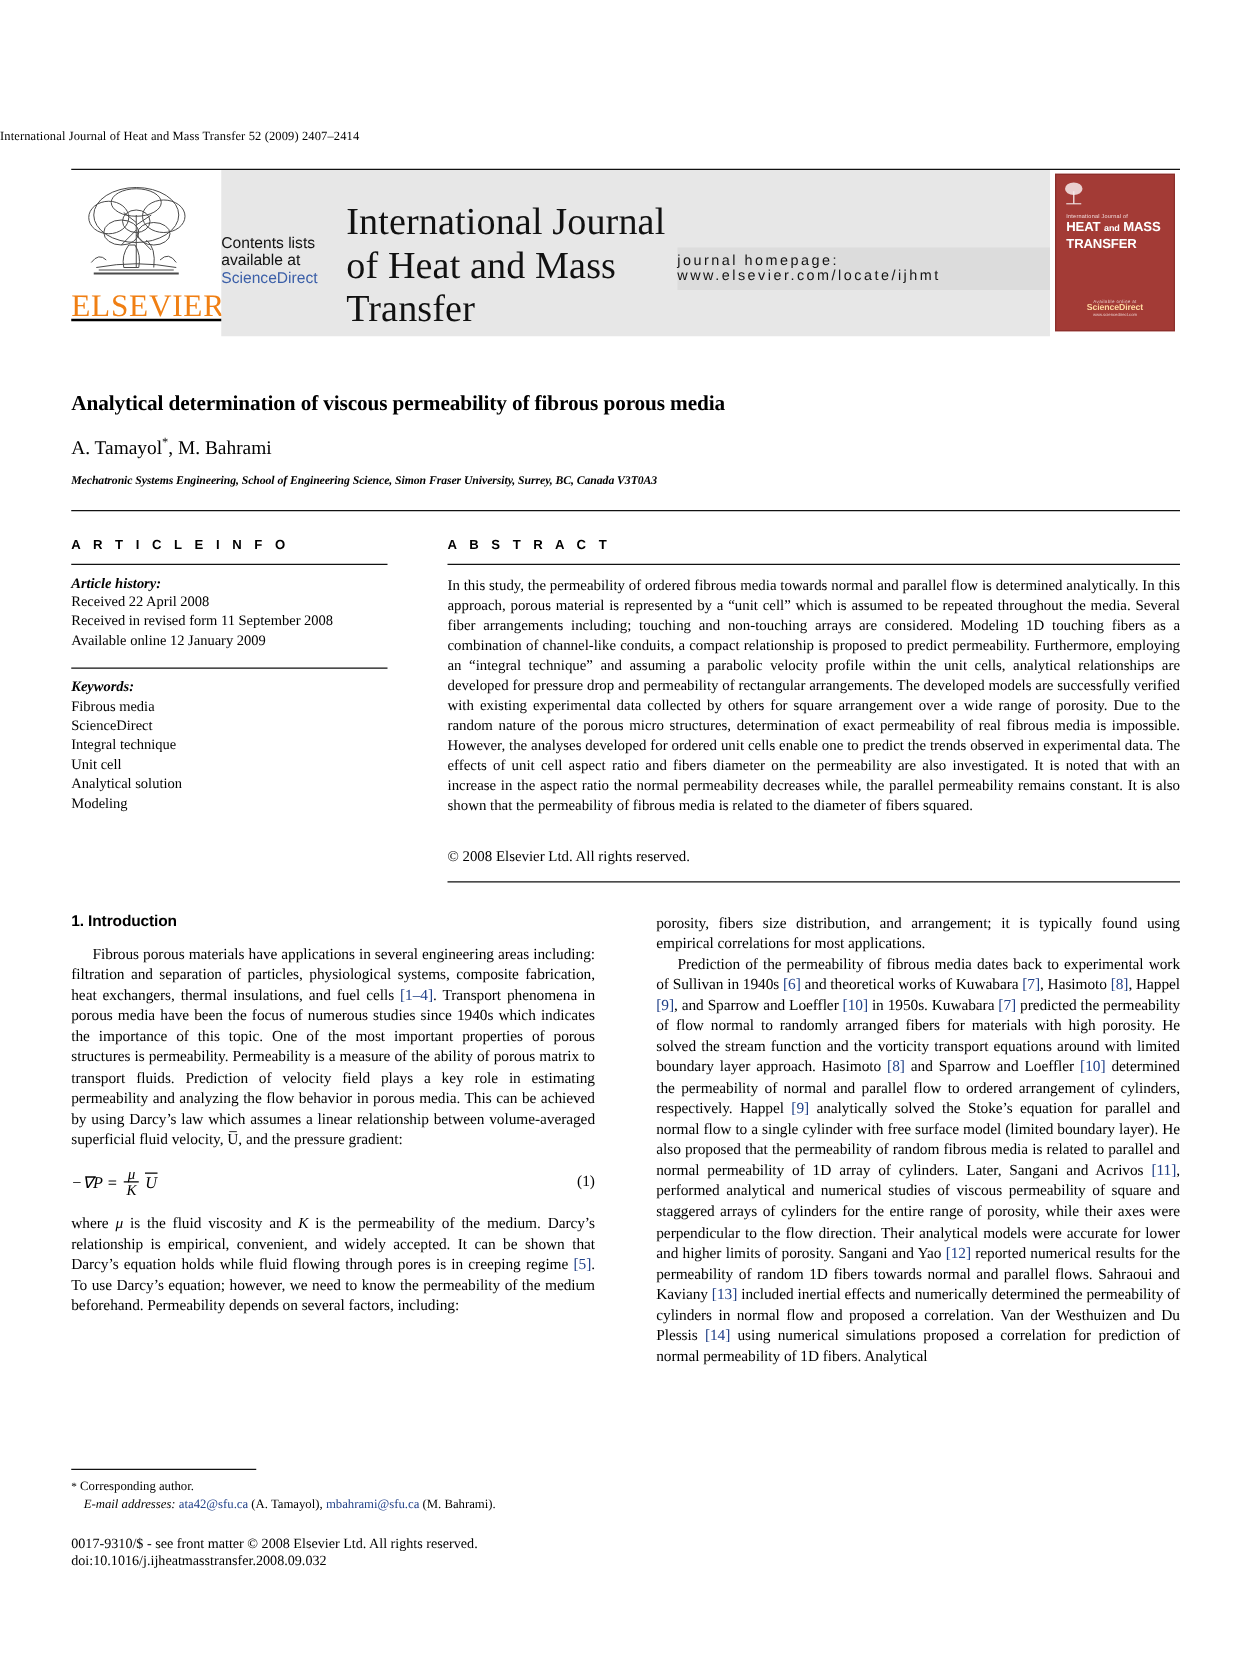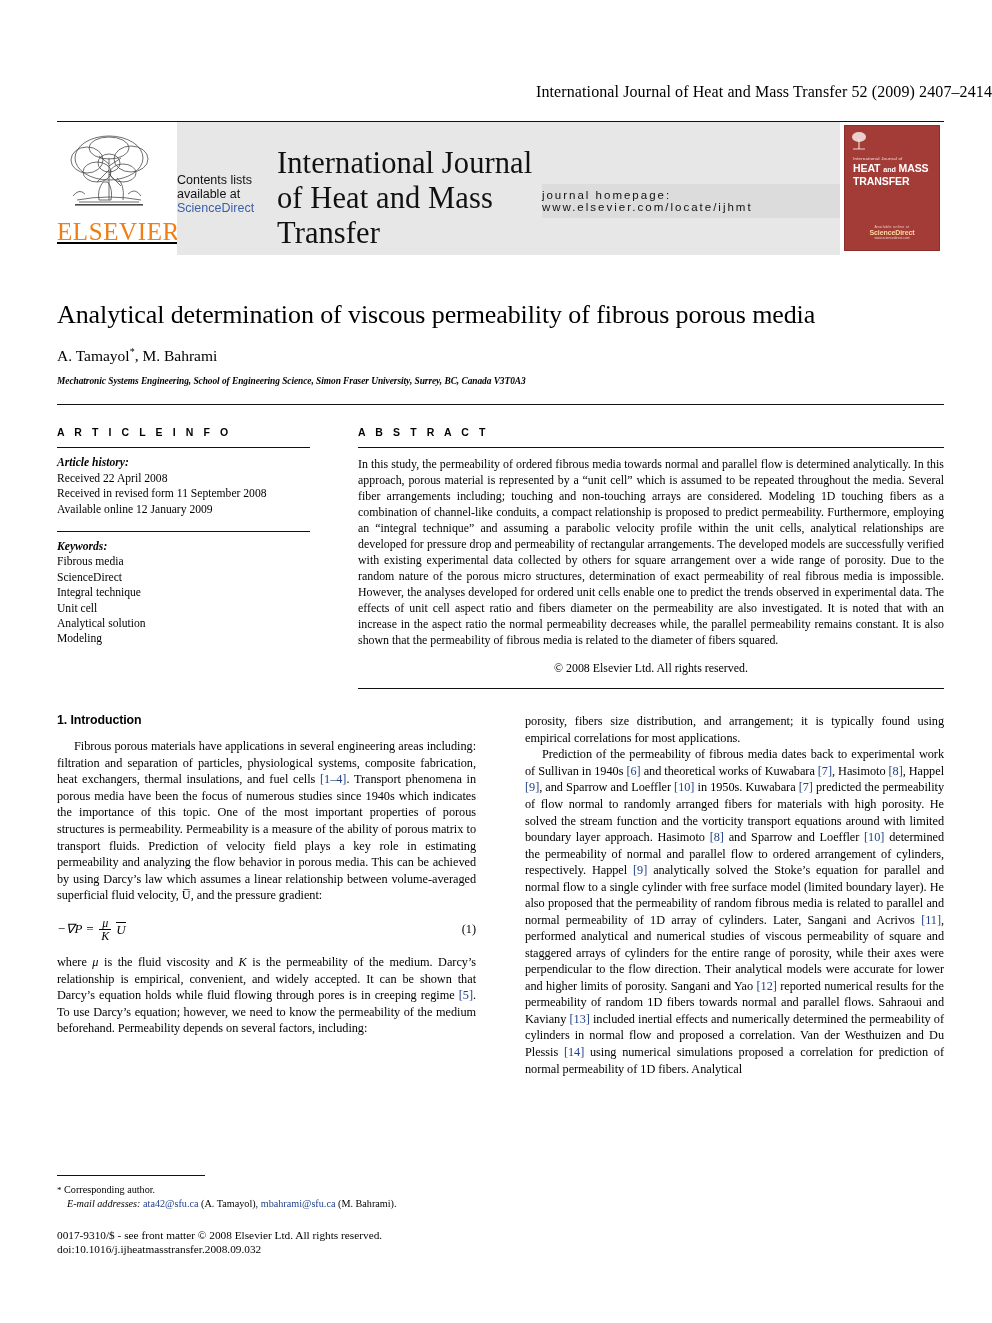--- a/index.html
+++ b/index.html
@@ -17,24 +17,24 @@
   }
   .page {
     width: 992px;
     height: 1323px;
     position: relative;
     box-sizing: border-box;
   }
 
   
   .running-head {
-    text-align: right;
-    font-size: 16px;
+    text-align: left;
+    font-size: 10px;
     letter-spacing: 0.1px;
-    padding-top: 83px;
+    padding-top: 104px;
   }
 
   
   .masthead {
     margin: 20px 48px 0 57px;
     border-top: 1.6px solid #111;
     position: relative;
     height: 133px;
   }
   .masthead-inner {
@@ -139,22 +139,22 @@
     position: absolute; bottom: 10px; left: 0; right: 0;
     text-align: center;
   }
   .cover-foot .cf1 { color:#e7c9c7; font-size:3.6px; font-family:"Liberation Sans",sans-serif; letter-spacing:.3px;}
   .cover-foot .cf2 { color:#ffd9a0; font-size:7px; font-family:"Liberation Sans",sans-serif; font-weight:bold; letter-spacing:-.1px;}
   .cover-foot .cf3 { color:#e7c9c7; font-size:3.4px; font-family:"Liberation Sans",sans-serif;}
 
   
   .titleblock { margin: 44px 48px 0 57px; }
   .article-title {
-    font-size: 26px;
-    font-weight: normal;
+    font-size: 17px;
+    font-weight: bold;
     letter-spacing: -0.1px;
     margin: 0;
     line-height: 1.2;
   }
   .authors {
     font-size: 15.5px;
     margin-top: 16px;
     letter-spacing: 0px;
   }
   .authors sup { font-size: 10px; }
@@ -192,23 +192,23 @@
   .info-group { font-size: 11.6px; line-height: 1.33; padding-top: 7px; }
   .info-group .lbl { font-style: italic; font-weight: bold; }
   .info-group .kw { display: block; }
   .abstract-text {
     font-size: 11.9px;
     line-height: 1.345;
     text-align: justify;
     padding-top: 8px;
   }
   .copyright {
-    text-align: center;
+    text-align: left;
     font-size: 11.9px;
-    margin-top: 13px;
+    margin-top: 26px;
   }
   .abs-bottom-rule { border-top: 1.1px solid #111; margin-top: 12px; }
 
   
   .body-cols {
     margin: 24px 48px 0 57px;
     display: flex;
   }
   .bcol { width: 419px; flex: 0 0 419px; }
   .bcol.right { margin-left: 49px; }

